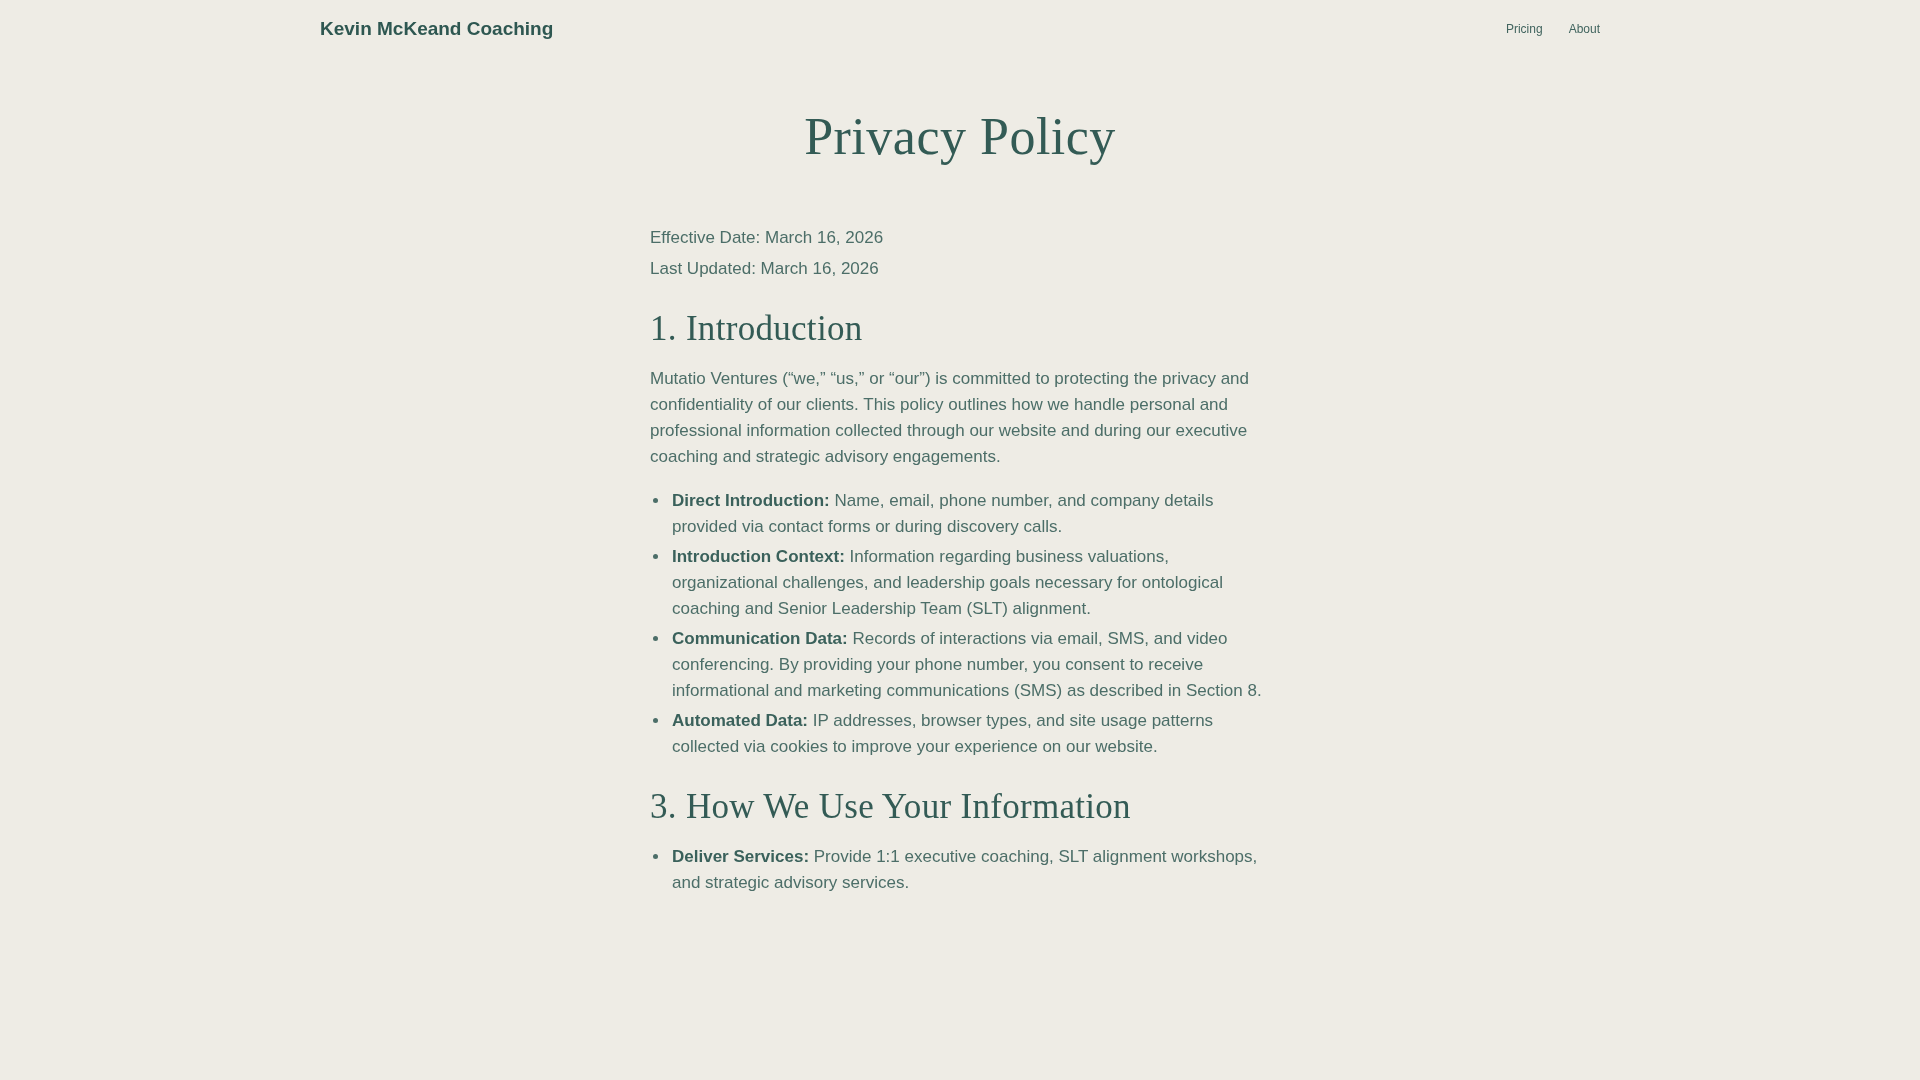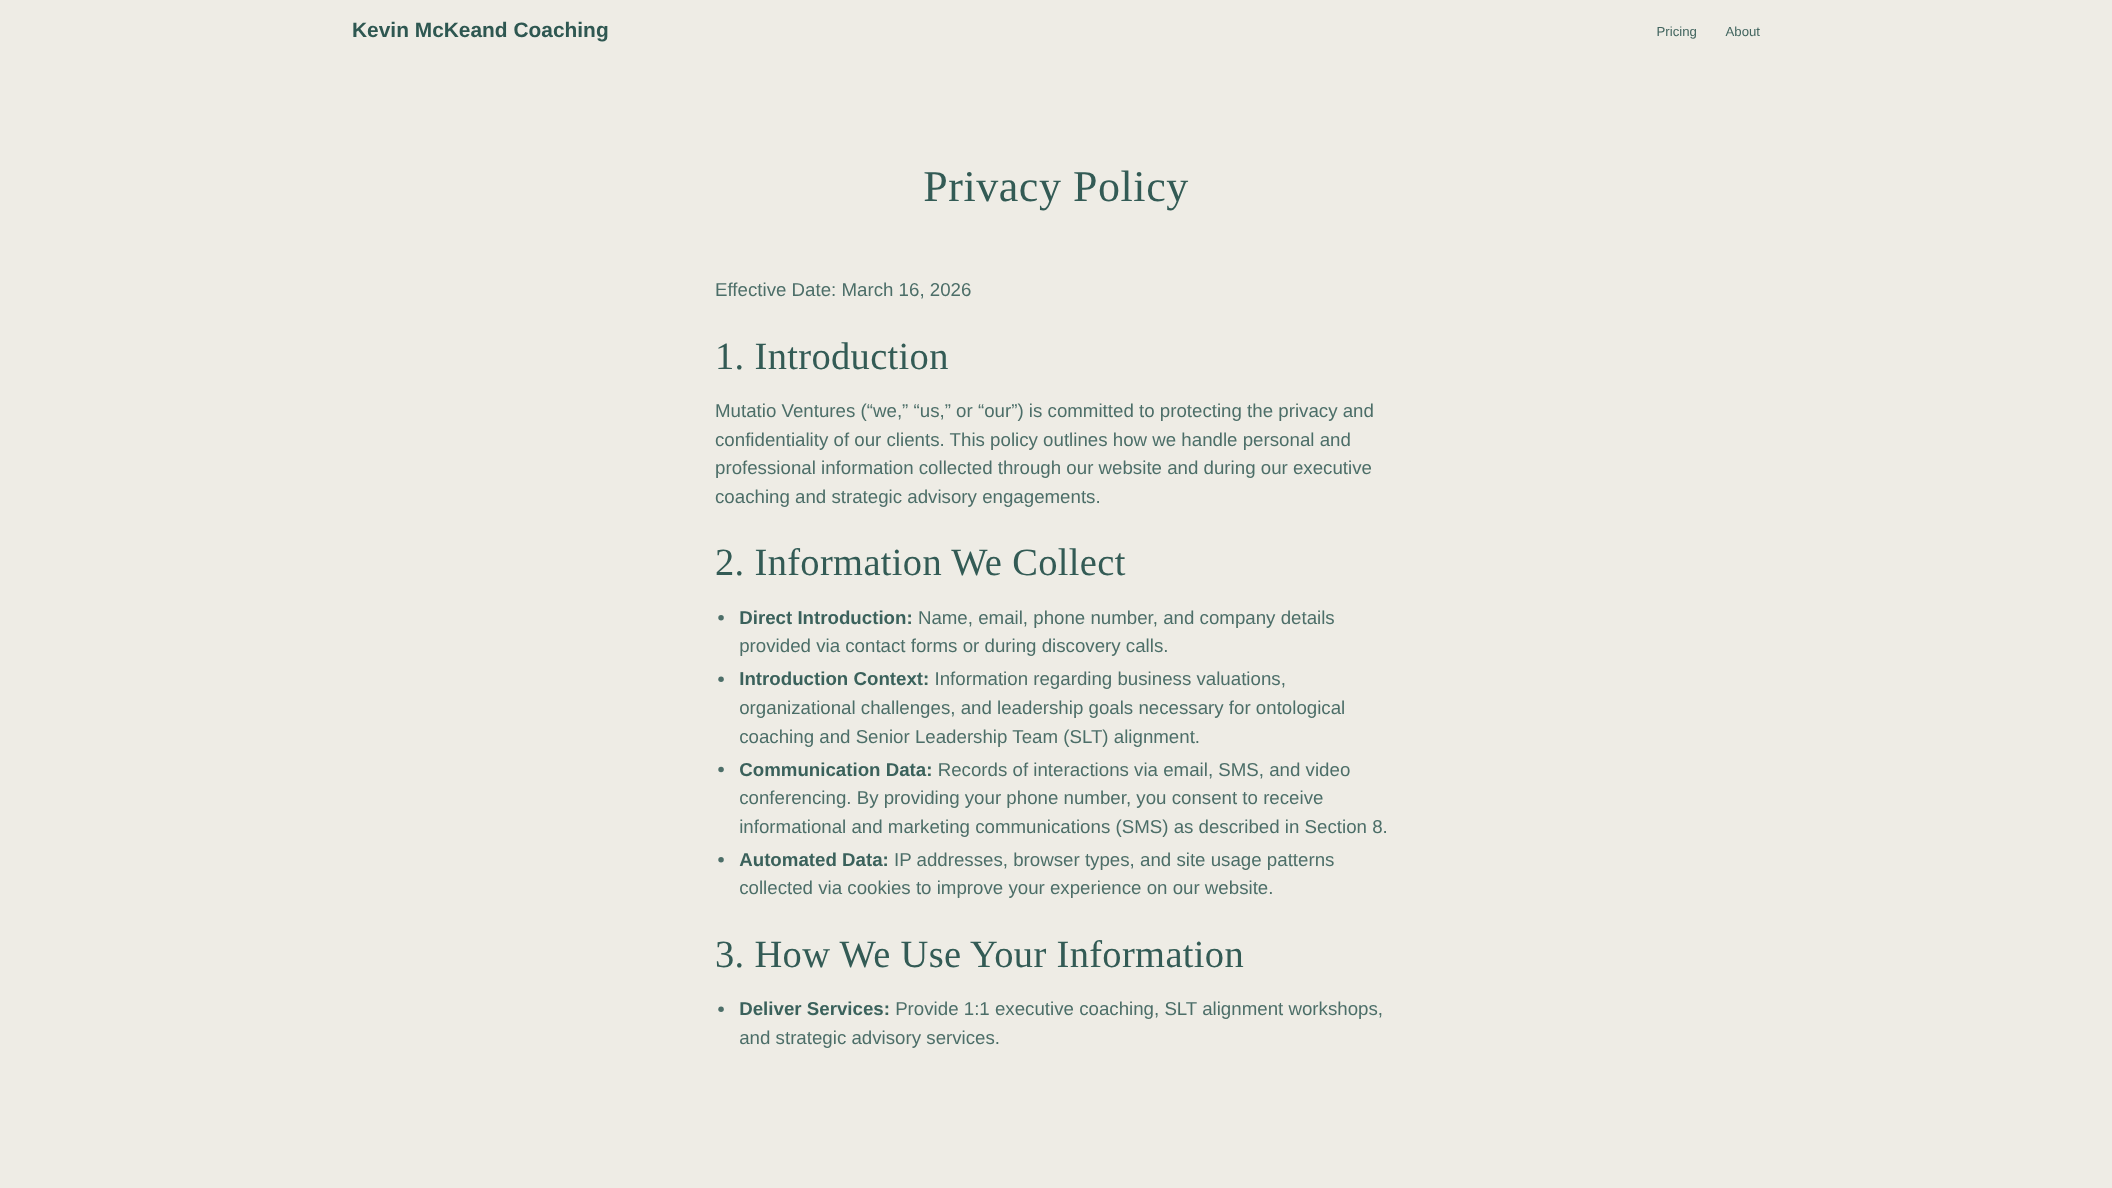--- a/index.html
+++ b/index.html
@@ -33,25 +33,25 @@
     cursor:pointer;
   }
   .site-nav{display:flex;gap:26px;}
   .site-nav a{
     font-size:12px;
     color:var(--nav);
     text-decoration:none;
     cursor:pointer;
   }
   .page-title{
-    margin-top:107px;
+    margin-top:67px;
     text-align:center;
     font-family:"Liberation Serif", serif;
     font-weight:400;
-    font-size:40px;
+    font-size:52px;
     line-height:1.15;
     color:var(--heading);
     letter-spacing:0.5px;
   }
   .content{
     width:620px;
     margin:58px auto 0;
     font-size:17px;
     line-height:26px;
   }
@@ -91,25 +91,25 @@
       <a href="#">About</a>
     </nav>
   </div>
 </header>
 
 <main>
   <h1 class="page-title">Privacy Policy</h1>
 
   <div class="content">
     <p class="meta">Effective Date: March 16, 2026</p>
+    <p class="meta">Last Updated: March 16, 2026</p>
 
     <div id="sections">
         <h2 class="section-heading">1. Introduction</h2>
         <p class="body-text">Mutatio Ventures (“we,” “us,” or “our”) is committed to protecting the privacy and confidentiality of our clients. This policy outlines how we handle personal and professional information collected through our website and during our executive coaching and strategic advisory engagements.</p>
-        <h2 class="section-heading">2. Information We Collect</h2>
         <ul class="bullet-list">
           <li><strong>Direct Introduction:</strong> Name, email, phone number, and company details provided via contact forms or during discovery calls.</li>
           <li><strong>Introduction Context:</strong> Information regarding business valuations, organizational challenges, and leadership goals necessary for ontological coaching and Senior Leadership Team (SLT) alignment.</li>
           <li><strong>Communication Data:</strong> Records of interactions via email, SMS, and video conferencing. By providing your phone number, you consent to receive informational and marketing communications (SMS) as described in Section 8.</li>
           <li><strong>Automated Data:</strong> IP addresses, browser types, and site usage patterns collected via cookies to improve your experience on our website.</li>
         </ul>
         <h2 class="section-heading">3. How We Use Your Information</h2>
         <ul class="bullet-list">
           <li><strong>Deliver Services:</strong> Provide 1:1 executive coaching, SLT alignment workshops, and strategic advisory services.</li>
         </ul>

